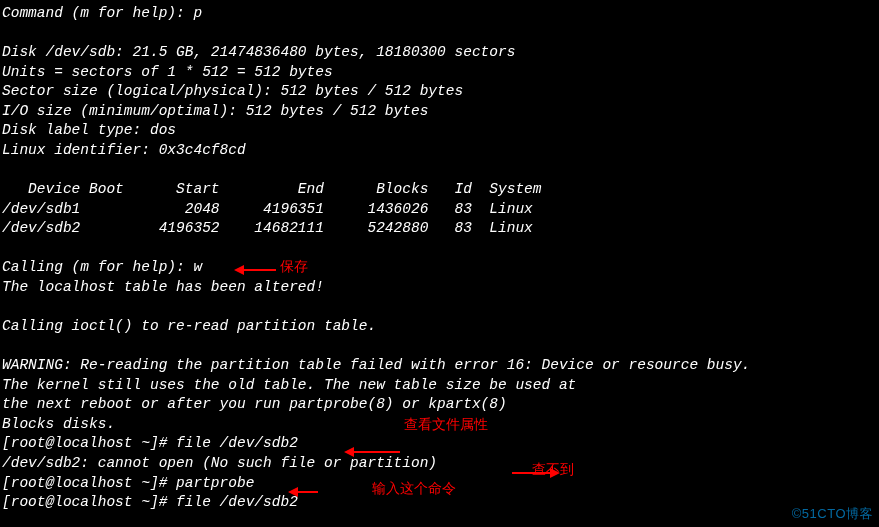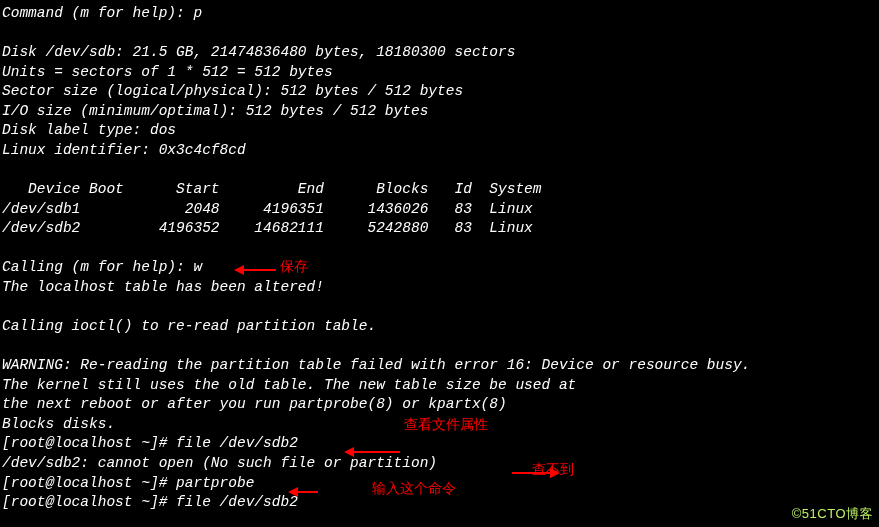--- a/index.html
+++ b/index.html
@@ -26,21 +26,21 @@
       text-align: center;
     }
     .arrow {
       position: absolute;
       pointer-events: none;
     }
     .watermark {
       position: absolute;
       right: 6px;
       bottom: 4px;
-      color: #bef264;
+      color: #0369a1;
       font-family: "Microsoft YaHei", Arial, sans-serif;
       font-size: 13px;
       letter-spacing: 0.5px;
     }
   </style>
 </head>
 <body>
 
 <div class="line">Command (m for help): p</div>
 <div class="blank"></div>

